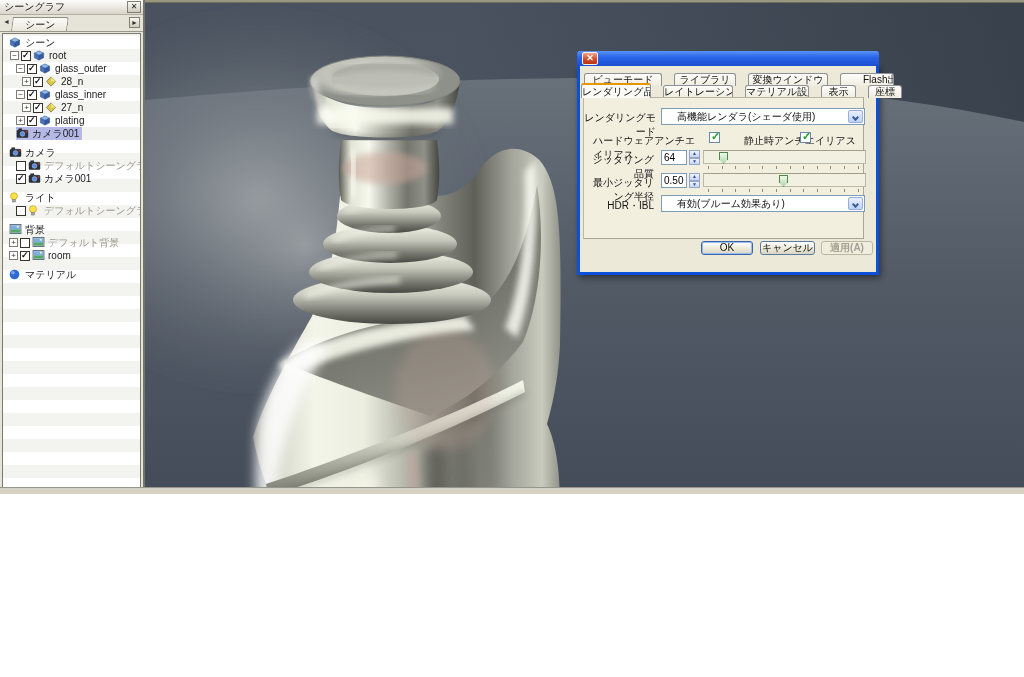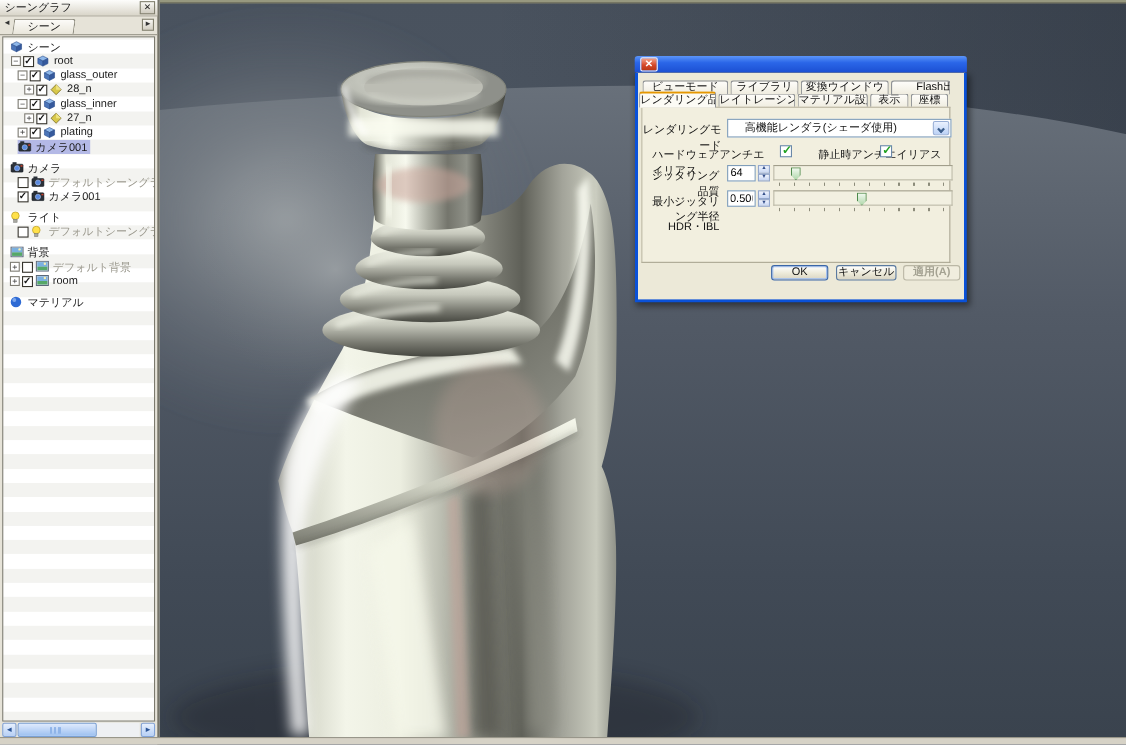--- a/index.html
+++ b/index.html
@@ -1,17 +1,17 @@
 <!DOCTYPE html>
 <html><head>
 <meta charset="utf-8">
 <style>
   * { margin:0; padding:0; box-sizing:border-box; }
   body { font-family:"Liberation Sans", sans-serif; background:#fff; }
-  .app { position:relative; width:1024px; height:677px; overflow:hidden; background:#4a525e; }
+  .app { position:relative; width:1024px; height:494px; overflow:hidden; background:#4a525e; }
 
   
   .viewport { position:absolute; left:145px; top:0; width:879px; height:670px; }
   .vp-topstrip { position:absolute; left:145px; top:0; width:879px; height:3px;
     background:#97987f; border-bottom:1px solid #6e6e5c; z-index:3; }
   .bottom-strip { position:absolute; left:0; bottom:0; width:1024px; height:7px;
     background:#d6d2c6; border-top:1px solid #98968a; z-index:6; }
 
   
   .panel { position:absolute; left:0; top:0; width:145px; height:677px; background:#e6e3d8;
@@ -65,21 +65,21 @@
     box-shadow:2px 3px 6px rgba(0,0,0,0.45); font-size:10px; color:#111; }
   .dlg-titlebar { position:absolute; left:-3px; right:-3px; top:-15px; height:15px;
     background:linear-gradient(#5a94f8 0%, #2a66e8 40%, #1b4fd2 100%);
     border-radius:3px 3px 0 0; display:flex; align-items:center; padding:0 2px 0 5px; }
   .dlg-title { flex:1; color:#fff; font-weight:bold; font-size:10px;
     text-shadow:1px 1px 1px #1a3a8a; }
   .dlg-close { width:16px; height:13px; border:1px solid #f2f2fa; border-radius:2px;
     background:linear-gradient(#f5a58c,#d6492a 55%,#b83615); color:#fff; font-size:9px;
     line-height:11px; text-align:center; font-weight:bold; }
   .dlg-client { position:absolute; left:0; top:0; right:0; bottom:0; }
-  .tabs-row { position:absolute; display:flex; gap:2px; height:13px; }
+  .tabs-row { position:absolute; display:flex; gap:12px; height:13px; }
   #tabs-row1 { left:4px; top:7px; }
   #tabs-row2 { left:1px; top:19px; }
   .xtab { background:linear-gradient(#fefdfa,#efecdf); border:1px solid #8e9195;
     border-bottom:none; border-radius:3px 3px 0 0; font-size:10px; line-height:12px;
     text-align:center; overflow:hidden; white-space:nowrap; }
   .xtab.active { background:#fcfbf5; border-top:2px solid #e59700; margin-top:-2px;
     line-height:13px; height:15px; z-index:2; }
   .frame { position:absolute; left:3px; top:31px; width:281px; height:142px;
     background:#f2efdf; border:1px solid #aaa692; border-left-color:#bcb8a4;
     border-top-color:#b8b4a0; }
@@ -554,20 +554,26 @@
         <span class="spin" style="left:105px;top:75px;">
           <b>▲</b>
           <b>▼</b>
         </span>
         <span class="slider" style="left:119px;top:75px;">
           <span class="sliderthumb" id="thumb2" style="left: 75px;"></span>
         </span>
         <span class="ticks" style="left:124px;top:91px;"></span>
 
         <span class="flabel" style="left:0;top:101px;width:70px;">HDR・IBL</span>
+        <span class="combo" style="left:77px;top:97px;width:204px;">
+          <span>有効(ブルーム効果あり)</span>
+          <span class="combo-btn">
+              <i class="chev"></i>
+            </span>
+        </span>
       </div>
 
       <span class="xbtn def" style="left:121px;top:175px;width:52px;">OK</span>
       <span class="xbtn" style="left:180px;top:175px;width:55px;">キャンセル</span>
       <span class="xbtn disabled" id="apply-btn" style="left:241px;top:175px;width:52px;">適用(A)</span>
     </div>
   </div>
 
   <div class="bottom-strip"></div>
 </div>

